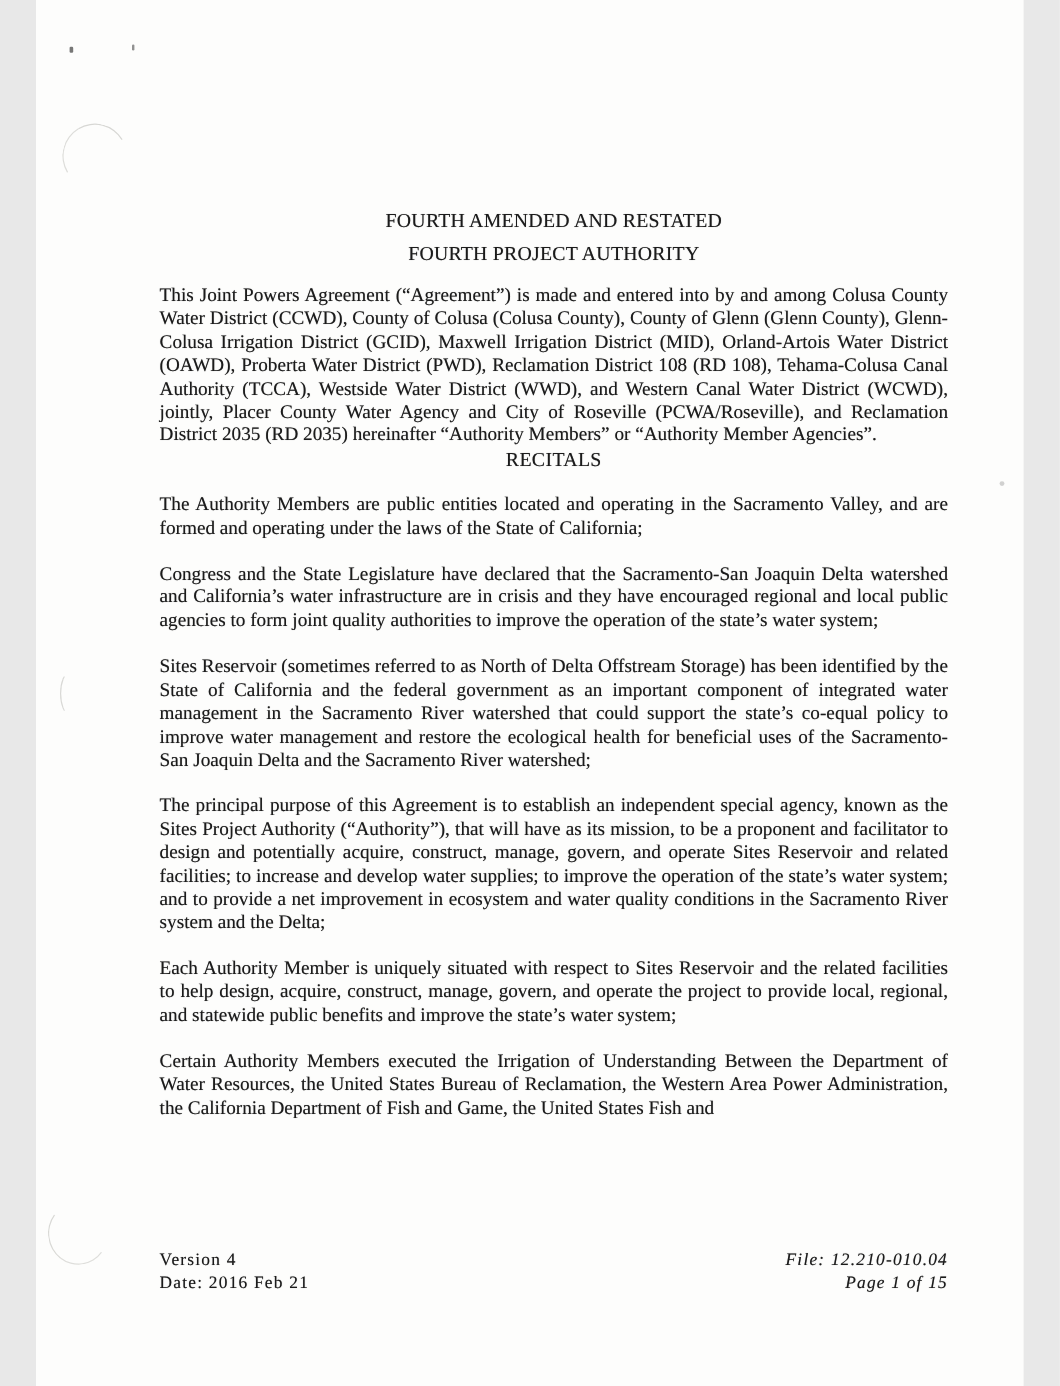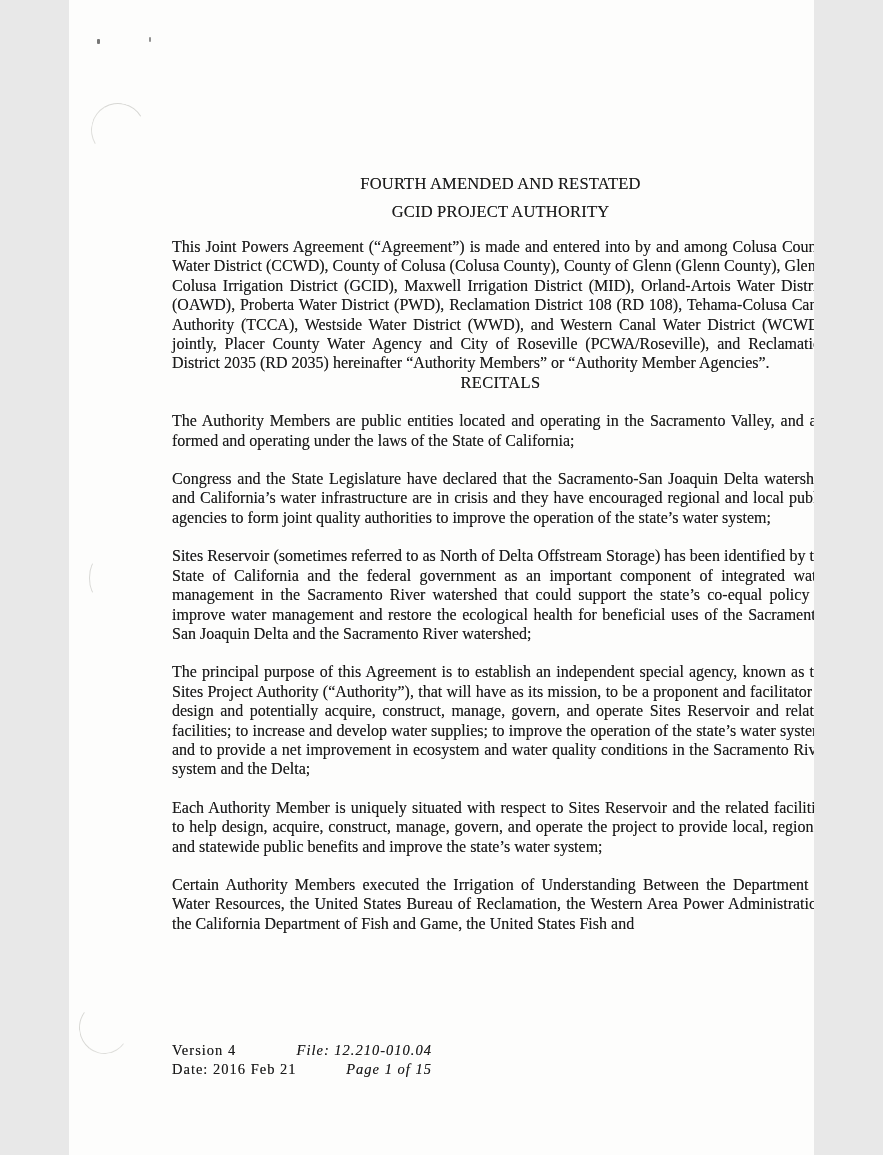--- a/index.html
+++ b/index.html
@@ -2,21 +2,21 @@
 <html><head>
 <meta charset="utf-8">
 <style>
   html, body {
     margin: 0;
     padding: 0;
     background: #e8e8e8;
   }
   .page {
     position: relative;
-    width: 745px;
+    width: 823px;
     height: 1155px;
     margin: 0 auto;
     background: #fdfdfc;
     overflow: hidden;
     font-family: "Liberation Serif", "DejaVu Serif", serif;
     color: #1b1b1b;
   }
   .content {
     position: absolute;
     left: 103px;
@@ -51,20 +51,21 @@
     font-size: 16.5px;
     line-height: 19.4px;
     letter-spacing: 0.3px;
   }
   .footer {
     position: absolute;
     left: 103px;
     top: 1041px;
     width: 657px;
     display: flex;
+    justify-content: space-between;
     font-size: 14.5px;
     line-height: 18.5px;
     letter-spacing: 1px;
   }
   .footer-right {
     text-align: right;
     font-style: italic;
   }
   
   .speck {
@@ -114,21 +115,21 @@
   <div class="speck speck-c"></div>
   <div class="speck speck-d"></div>
   <div class="arc arc-top-left"></div>
   <div class="arc arc-mid-left"></div>
   <div class="arc arc-bottom-left"></div>
 
   <div class="content scan-text">
 
     <div class="title-block">
       <div class="title-line">FOURTH AMENDED AND RESTATED</div>
-      <div class="title-line">GCID PROJECT AUTHORITY</div>
+      <div class="title-line">FOURTH PROJECT AUTHORITY</div>
     </div>
 
     <p class="body-par intro">This Joint Powers Agreement (“Agreement”) is made and entered into by and among Colusa County Water District (CCWD), County of Colusa (Colusa County), County of Glenn (Glenn County), Glenn-Colusa Irrigation District (GCID), Maxwell Irrigation District (MID), Orland-Artois Water District (OAWD), Proberta Water District (PWD), Reclamation District 108 (RD 108), Tehama-Colusa Canal Authority (TCCA), Westside Water District (WWD), and Western Canal Water District (WCWD), jointly, Placer County Water Agency and City of Roseville (PCWA/Roseville), and Reclamation District 2035 (RD 2035) hereinafter “Authority Members” or “Authority Member Agencies”.</p>
 
     <div class="section-heading">RECITALS</div>
 
     <p class="body-par">The Authority Members are public entities located and operating in the Sacramento Valley, and are formed and operating under the laws of the State of California;</p>
     <p class="body-par">Congress and the State Legislature have declared that the Sacramento-San Joaquin Delta watershed and California’s water infrastructure are in crisis and they have encouraged regional and local public agencies to form joint quality authorities to improve the operation of the state’s water system;</p>
     <p class="body-par">Sites Reservoir (sometimes referred to as North of Delta Offstream Storage) has been identified by the State of California and the federal government as an important component of integrated water management in the Sacramento River watershed that could support the state’s co-equal policy to improve water management and restore the ecological health for beneficial uses of the Sacramento-San Joaquin Delta and the Sacramento River watershed;</p>
     <p class="body-par">The principal purpose of this Agreement is to establish an independent special agency, known as the Sites Project Authority (“Authority”), that will have as its mission, to be a proponent and facilitator to design and potentially acquire, construct, manage, govern, and operate Sites Reservoir and related facilities; to increase and develop water supplies;  to improve the operation of the state’s water system; and to provide a net improvement in ecosystem and water quality conditions in the Sacramento River system and the Delta;</p>

